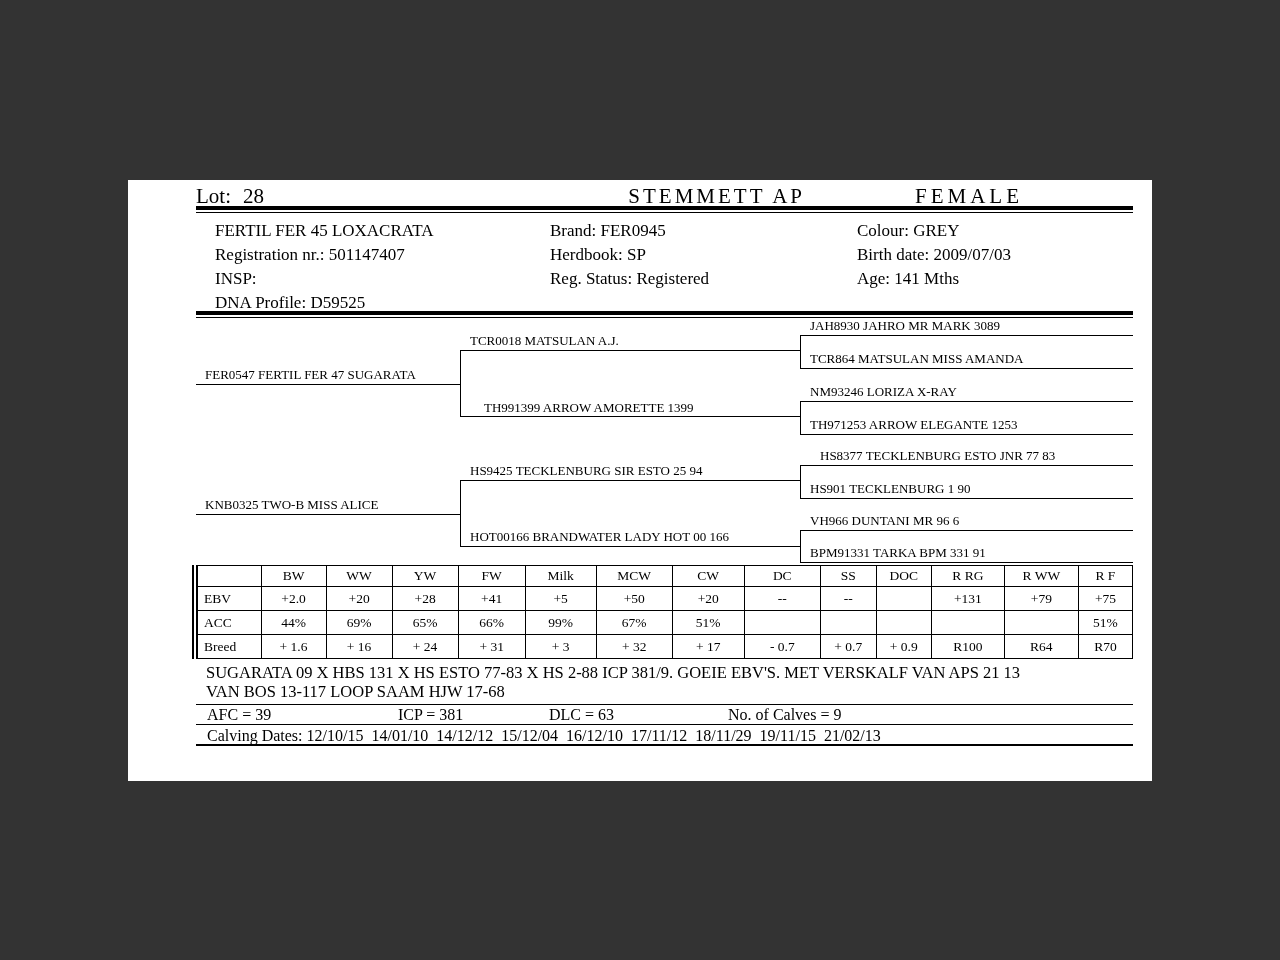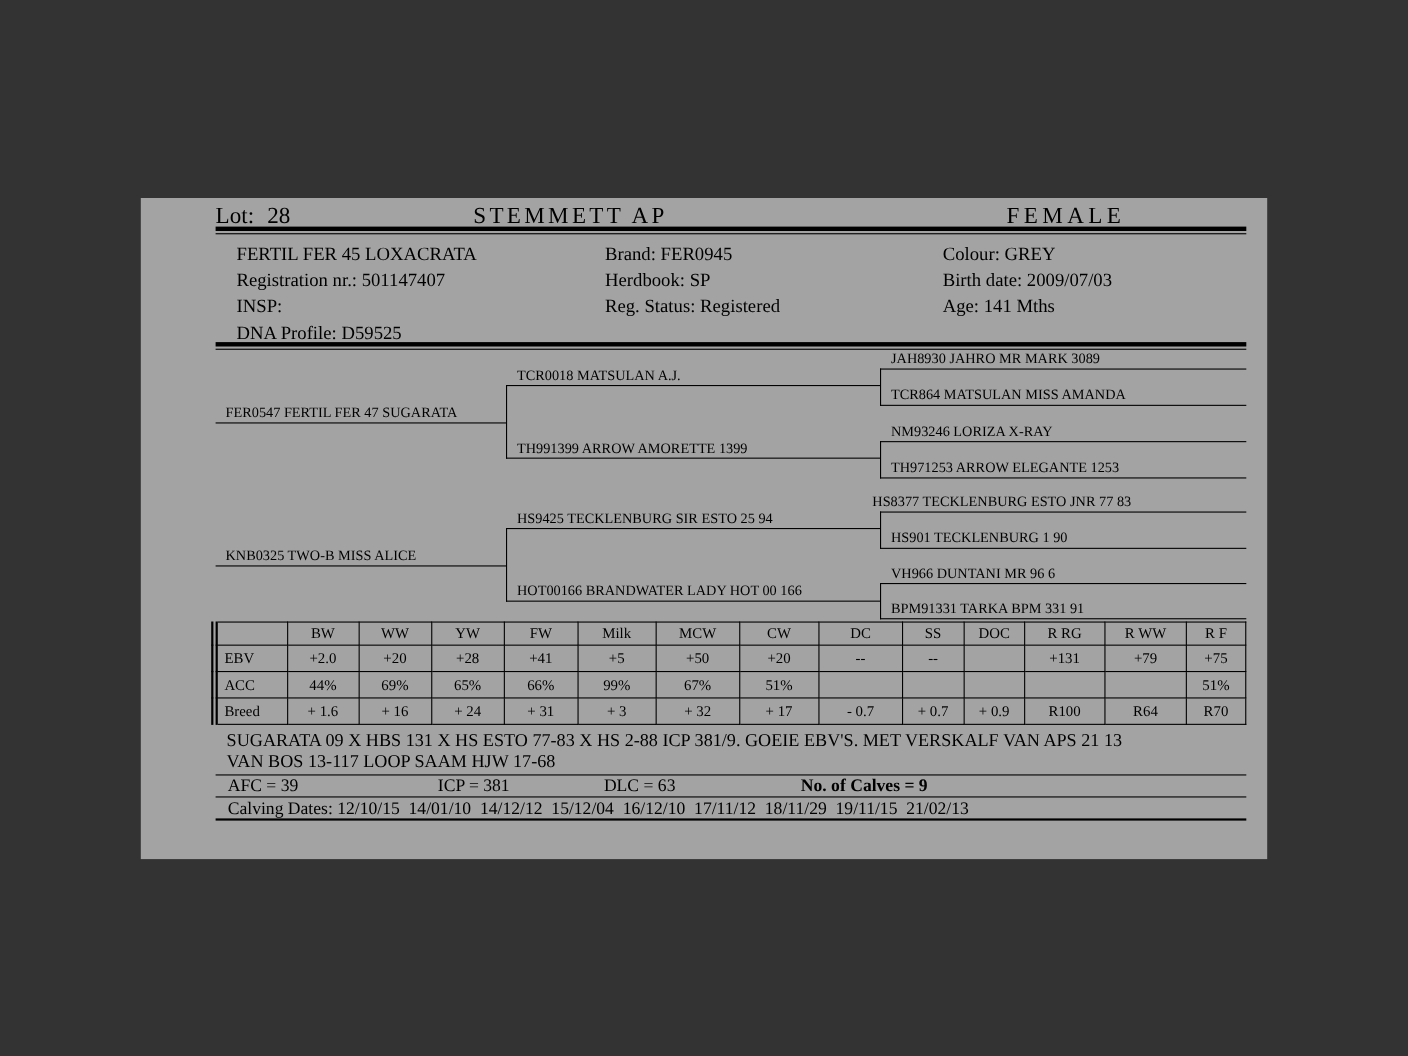--- a/index.html
+++ b/index.html
@@ -1,25 +1,25 @@
 <!DOCTYPE html>
 <html><head>
 <meta charset="utf-8">
 <style>
   * { margin:0; padding:0; box-sizing:border-box; }
   html,body { background:#333333; }
   .screen { position:relative; width:1280px; height:960px; background:#333333; overflow:hidden;
             font-family:"Liberation Serif","DejaVu Serif",serif; color:#000; }
-  .paper { position:absolute; left:128px; top:180px; width:1024px; height:601px; background:#a3a3a3; }
+  .paper { position:absolute; left:128px; top:180px; width:1024px; height:601px; background:#ffffff; }
   .content { margin:0 19px 0 68px; width:937px; }
 
   .header-row { display:flex; align-items:baseline; height:26px; padding-top:4px; font-size:21px; }
   .h-lot { width:25%; }
   .h-lot .num { margin-left:12px; }
-  .h-name { width:40%; text-align:left; letter-spacing:3px; }
+  .h-name { width:40%; text-align:right; letter-spacing:3px; }
   .h-sex { width:35%; text-align:center; letter-spacing:4px; }
 
   .dbl-rule { height:7px; border-top:4px solid #000; border-bottom:1px solid #000; }
 
   .details { position:relative; height:98px; font-size:17px; }
   .d-col { position:absolute; top:6px; line-height:24px; white-space:nowrap; }
   .d-col1 { left:19px; } .d-col2 { left:354px; } .d-col3 { left:661px; }
 
   .pedigree { position:relative; height:247px; font-size:13px; }
   .pname { position:absolute; white-space:nowrap; }
@@ -31,21 +31,21 @@
   .ebv-table th, .ebv-table td { border:1px solid #000; text-align:center; padding:0 2px;
                font-weight:normal; overflow:hidden; white-space:nowrap;margin-left:42px; }
   .ebv-table th { height:21px; }
   .ebv-table td { height:24px; }
   .ebv-table .rowlabel { text-align:left; padding-left:6px; }
 
   .notes { height:45px; padding:4px 0 0 10px; font-size:16.5px; line-height:19px; white-space:nowrap; }
   .rule { border-top:1px solid #000; }
   .stats { position:relative; height:19px; font-size:16px; }
   .stats span { position:absolute; top:1px; white-space:nowrap; }
-  .s-afc { left:11px; } .s-icp { left:202px; } .s-dlc { left:353px; } .s-calves { left:532px;font-weight:bold; }
+  .s-afc { left:11px; } .s-icp { left:202px; } .s-dlc { left:353px; } .s-calves { left:532px; }
   .calving { border-top:1px solid #000; height:20px; font-size:16px; padding:2px 0 0 11px; white-space:pre; }
   .bottom-rule { border-top:2px solid #000; }
 </style>
 </head>
 <body>
 
 <div class="screen">
   <div class="paper">
     <div class="content">
 
@@ -84,40 +84,40 @@
 
         <div class="pname" style="left:9px;top:49px">FER0547 FERTIL FER 47 SUGARATA</div>
         <div class="hline" style="left:0;top:66px;width:264px"></div>
         <div class="pname" style="left:9px;top:179px">KNB0325 TWO-B MISS ALICE</div>
         <div class="hline" style="left:0;top:196px;width:264px"></div>
         <div class="vline" style="left:264px;top:32px;height:67px"></div>
         <div class="vline" style="left:264px;top:162px;height:67px"></div>
 
         <div class="pname" style="left:274px;top:15px">TCR0018 MATSULAN A.J.</div>
         <div class="hline" style="left:264px;top:32px;width:340px"></div>
-        <div class="pname" style="left:274px;top:82px">TH991399 ARROW AMORETTE 1399</div>
+        <div class="pname" style="left:288px;top:82px">TH991399 ARROW AMORETTE 1399</div>
         <div class="hline" style="left:264px;top:98px;width:340px"></div>
         <div class="pname" style="left:274px;top:145px">HS9425 TECKLENBURG SIR ESTO 25 94</div>
         <div class="hline" style="left:264px;top:162px;width:340px"></div>
         <div class="pname" style="left:274px;top:211px">HOT00166 BRANDWATER LADY HOT 00 166</div>
         <div class="hline" style="left:264px;top:228px;width:340px"></div>
         <div class="vline" style="left:604px;top:17px;height:34px"></div>
         <div class="vline" style="left:604px;top:83px;height:34px"></div>
         <div class="vline" style="left:604px;top:147px;height:34px"></div>
         <div class="vline" style="left:604px;top:212px;height:33px"></div>
 
         <div class="pname" style="left:614px;top:0px">JAH8930 JAHRO MR MARK 3089</div>
         <div class="hline" style="left:604px;top:17px;width:333px"></div>
         <div class="pname" style="left:614px;top:33px">TCR864 MATSULAN MISS AMANDA</div>
         <div class="hline" style="left:604px;top:50px;width:333px"></div>
         <div class="pname" style="left:614px;top:66px">NM93246 LORIZA X-RAY</div>
         <div class="hline" style="left:604px;top:83px;width:333px"></div>
         <div class="pname" style="left:614px;top:99px">TH971253 ARROW ELEGANTE 1253</div>
         <div class="hline" style="left:604px;top:116px;width:333px"></div>
-        <div class="pname" style="left:597px;top:130px">HS8377 TECKLENBURG ESTO JNR 77 83</div>
+        <div class="pname" style="left:624px;top:130px">HS8377 TECKLENBURG ESTO JNR 77 83</div>
         <div class="hline" style="left:604px;top:147px;width:333px"></div>
         <div class="pname" style="left:614px;top:163px">HS901 TECKLENBURG 1 90</div>
         <div class="hline" style="left:604px;top:180px;width:333px"></div>
         <div class="pname" style="left:614px;top:195px">VH966 DUNTANI MR 96 6</div>
         <div class="hline" style="left:604px;top:212px;width:333px"></div>
         <div class="pname" style="left:614px;top:227px">BPM91331 TARKA BPM 331 91</div>
         <div class="hline" style="left:604px;top:244px;width:333px"></div>
       </div>
 
       <table class="ebv-table">

